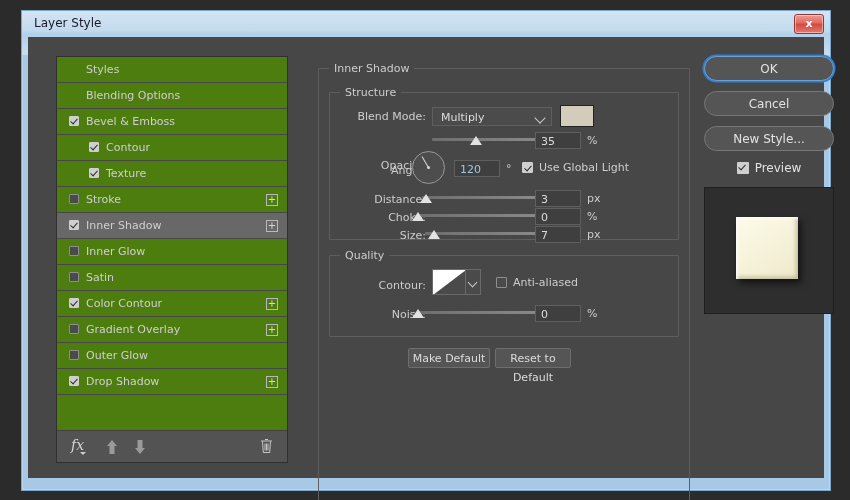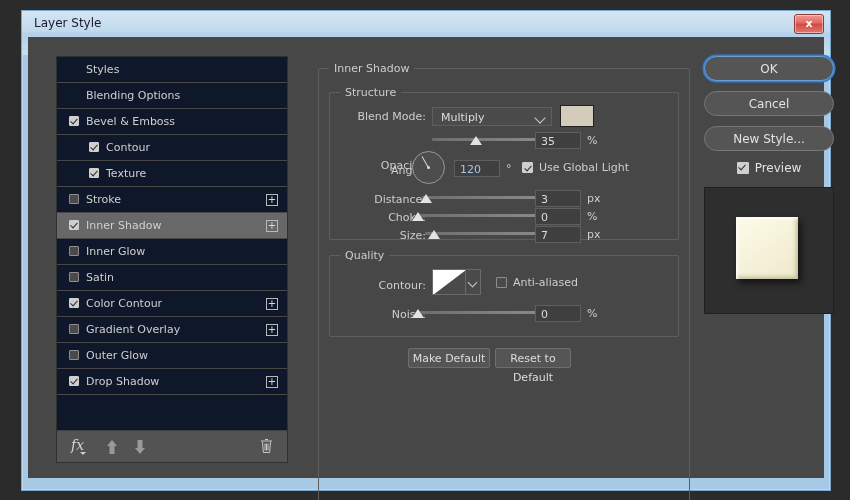--- a/index.html
+++ b/index.html
@@ -36,21 +36,21 @@
     cursor:pointer;
   }
   
   .body{
     position:absolute;left:6px;top:26px;width:796px;height:441px;
     background:#474747;
   }
   
   .styles-panel{
     position:absolute;left:28px;top:19px;width:232px;height:407px;
-    background:#0f172a;border:1px solid #303030;
+    background:#4d7c0f;border:1px solid #303030;
     box-sizing:border-box;
   }
   .styles-scroll{
     position:absolute;left:0;top:0;right:0;bottom:32px;overflow:hidden;
   }
   .srow{
     position:relative;height:26px;line-height:26px;
     border-bottom:1px solid #474747;
     padding-left:12px;box-sizing:border-box;
     color:#cfcfcf;font-size:11px;cursor:pointer;white-space:nowrap;

